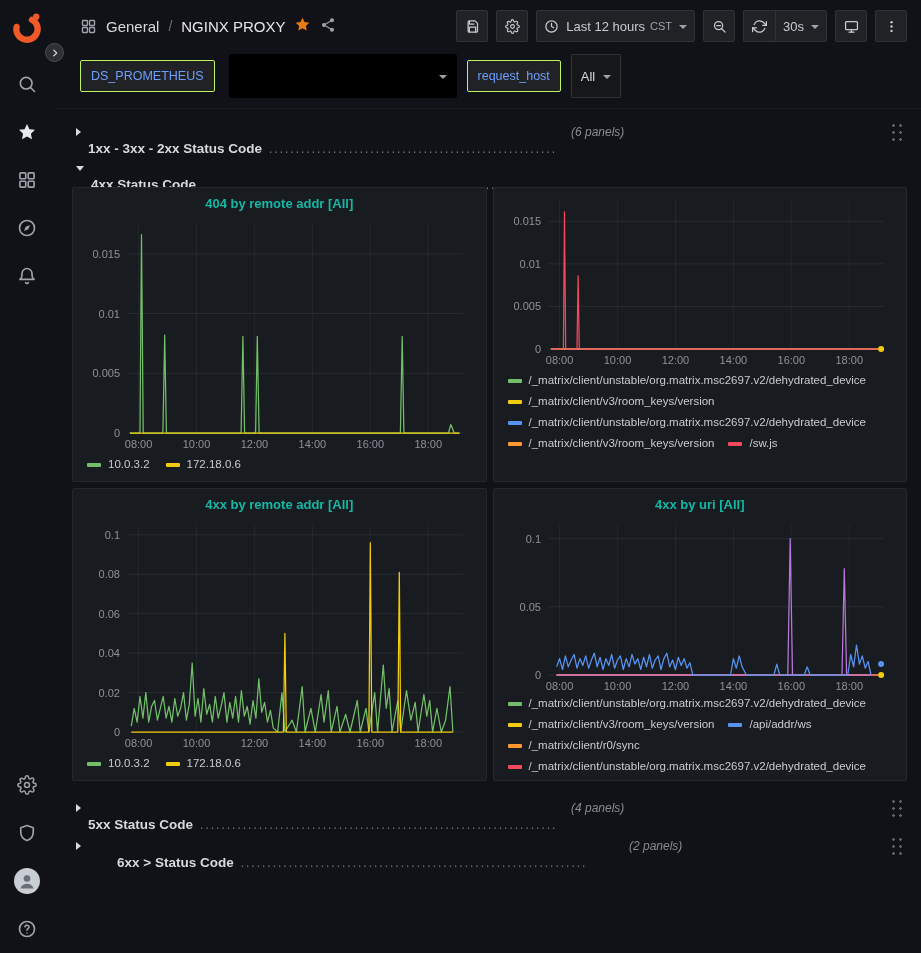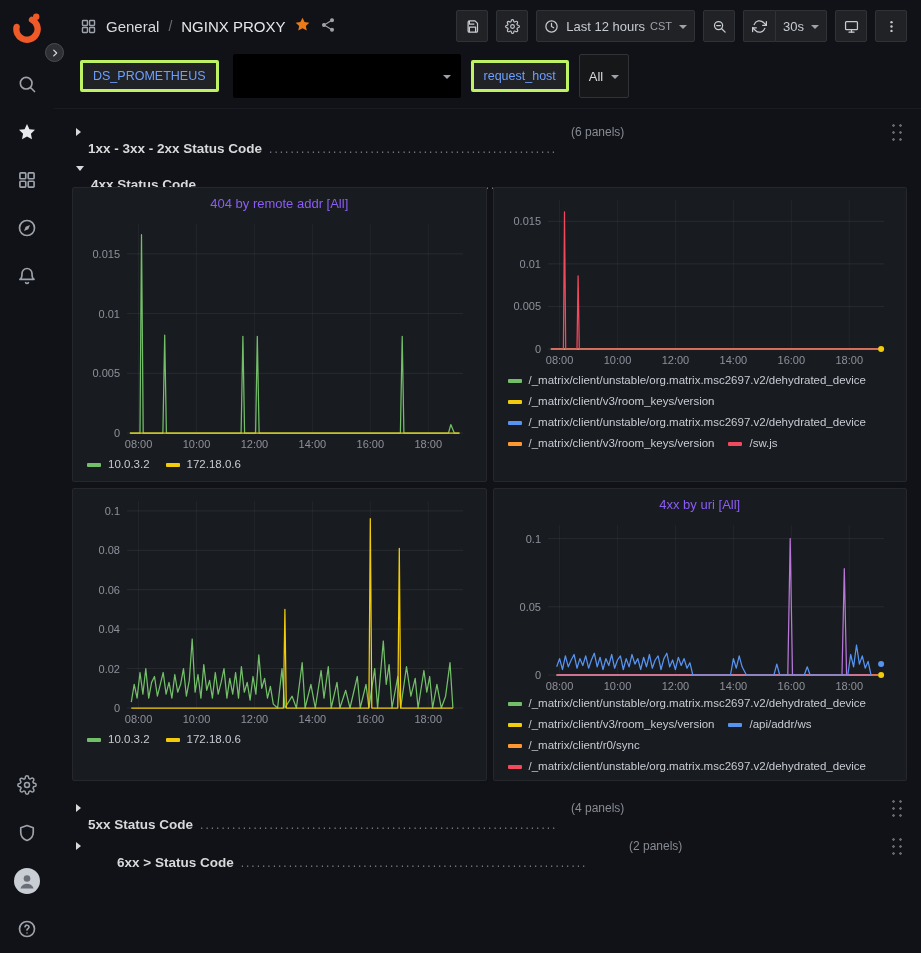--- a/index.html
+++ b/index.html
@@ -60,53 +60,53 @@
   .tz { font-size:11px; color:#9da2ab; margin-left:-2px; }
   .crt { width:0; height:0; border-top:4px solid #9da2ab; border-left:4px solid transparent; border-right:4px solid transparent; margin-top:1px; }
   .group { display:flex;justify-content:space-between; }
   .group .tb-btn:first-child { border-radius:2px 0 0 2px; border-right:none; }
   .group .tb-btn:last-child  { border-radius:0 2px 2px 0; }
 
   
   .subbar { flex:none; display:flex; align-items:center; gap:10px; padding:2px 14px 10px 26px; border-bottom:1px solid rgba(204,204,220,0.05); }
   .var-label {
     height:32px; display:flex; align-items:center; padding:0 10px;
-    background:#202226; border:3px solid #bef264; border-radius:2px;
+    background:#202226; border:1px solid #bef264; border-radius:2px;
     color:#6e9fff; font-size:12.5px; font-weight:500; white-space:nowrap;
   }
   .var-select {
     height:44px; display:flex; align-items:center; gap:8px; padding:0 9px;
     border-radius:2px; cursor:pointer; font-size:13px; color:#d8d9da;
     background:#161719; border:1px solid #2f3237;
   }
   .var-select.black { width:228px; background:#000; border-color:#000; justify-content:flex-end; margin-left:4px; }
 
   
   .content { flex:1; padding:8px 14px 0 18px; overflow:hidden; }
 
   .row-head { height:30px; display:flex; align-items:center; gap:7px; padding:0 4px; cursor:pointer; color:#d8d9da; }
   .caret-r { width:0; height:0; border-left:5px solid #d8d9da; border-top:4px solid transparent; border-bottom:4px solid transparent; flex:none; }
   .caret-d { width:0; height:0; border-top:5px solid #d8d9da; border-left:4px solid transparent; border-right:4px solid transparent; flex:none; }
   .row-lead { display:flex; align-items:baseline; width:470px; overflow:hidden; gap:7px; flex:none; }
   .row-title { font-weight:700; font-size:13.5px; white-space:nowrap; flex:none;margin-top:32px; }
   .leader { overflow:hidden; white-space:nowrap; color:rgba(204,204,220,0.55); letter-spacing:2px; font-size:12px; flex:1; }
-  .row-count { color:#878b93; font-size:12px; margin-left:6px; white-space:nowrap; }
+  .row-count { font-style:italic; color:#878b93; font-size:12px; margin-left:6px; white-space:nowrap; }
   .drag-dots {
     width:15px; height:24px; margin-left:auto; cursor:grab;
     background-image:radial-gradient(rgba(204,204,220,0.45) 1.3px, transparent 1.45px);
     background-size:7px 7px; background-position:2px 2px;
   }
 
   .grid { display:grid; grid-template-columns:1fr 1fr; grid-template-rows:295px 293px; gap:6px; margin:4px 0 12px; }
   .panel {
     background:#181b1f; border:1px solid #25272c; border-radius:2px;
     padding:4px 8px 6px; overflow:hidden; display:flex; flex-direction:column;
   }
   .panel h2 {
-    margin:0; font-size:13px; font-weight:400; color:#8b5cf6; text-align:center;
+    margin:0; font-size:13px; font-weight:700; color:#14b8a6; text-align:center;
     height:24px; line-height:24px; white-space:nowrap; overflow:hidden; cursor:pointer;
   }
   .chart { display:block; margin:0 auto; }
   .chart text.tick { fill:rgba(204,204,220,0.65); font-size:11px; font-family:"Liberation Sans",sans-serif; }
   .legend {
     display:flex; flex-wrap:wrap; column-gap:16px; row-gap:4px;
     padding:3px 2px 0 6px; font-size:11.5px; color:#c8cbd3; overflow:hidden;
   }
   .legend.multi { max-height:84px; align-content:flex-start; column-gap:14px; }
   .legend-item { display:flex; align-items:center; white-space:nowrap; cursor:pointer; line-height:17px; }
@@ -401,20 +401,21 @@
                 <span>/_matrix/client/v3/room_keys/version</span>
               </span>
               <span class="legend-item">
                 <i class="swatch" style="background: rgb(242, 73, 92);"></i>
                 <span>/sw.js</span>
               </span>
             </div>
         </section>
 
         <section class="panel">
+          <h2>4xx by remote addr [All]</h2>
           <svg class="chart" width="396" height="235">
               <line x1="46" x2="382" y1="215" y2="215" stroke="rgba(204,204,220,0.09)" stroke-width="1"></line>
               <text x="39" y="219" text-anchor="end" class="tick">0</text>
               <line x1="46" x2="382" y1="175.57142857142856" y2="175.57142857142856" stroke="rgba(204,204,220,0.09)" stroke-width="1"></line>
               <text x="39" y="179.57142857142856" text-anchor="end" class="tick">0.02</text>
               <line x1="46" x2="382" y1="136.14285714285714" y2="136.14285714285714" stroke="rgba(204,204,220,0.09)" stroke-width="1"></line>
               <text x="39" y="140.14285714285714" text-anchor="end" class="tick">0.04</text>
               <line x1="46" x2="382" y1="96.71428571428572" y2="96.71428571428572" stroke="rgba(204,204,220,0.09)" stroke-width="1"></line>
               <text x="39" y="100.71428571428572" text-anchor="end" class="tick">0.06</text>
               <line x1="46" x2="382" y1="57.28571428571428" y2="57.28571428571428" stroke="rgba(204,204,220,0.09)" stroke-width="1"></line>

